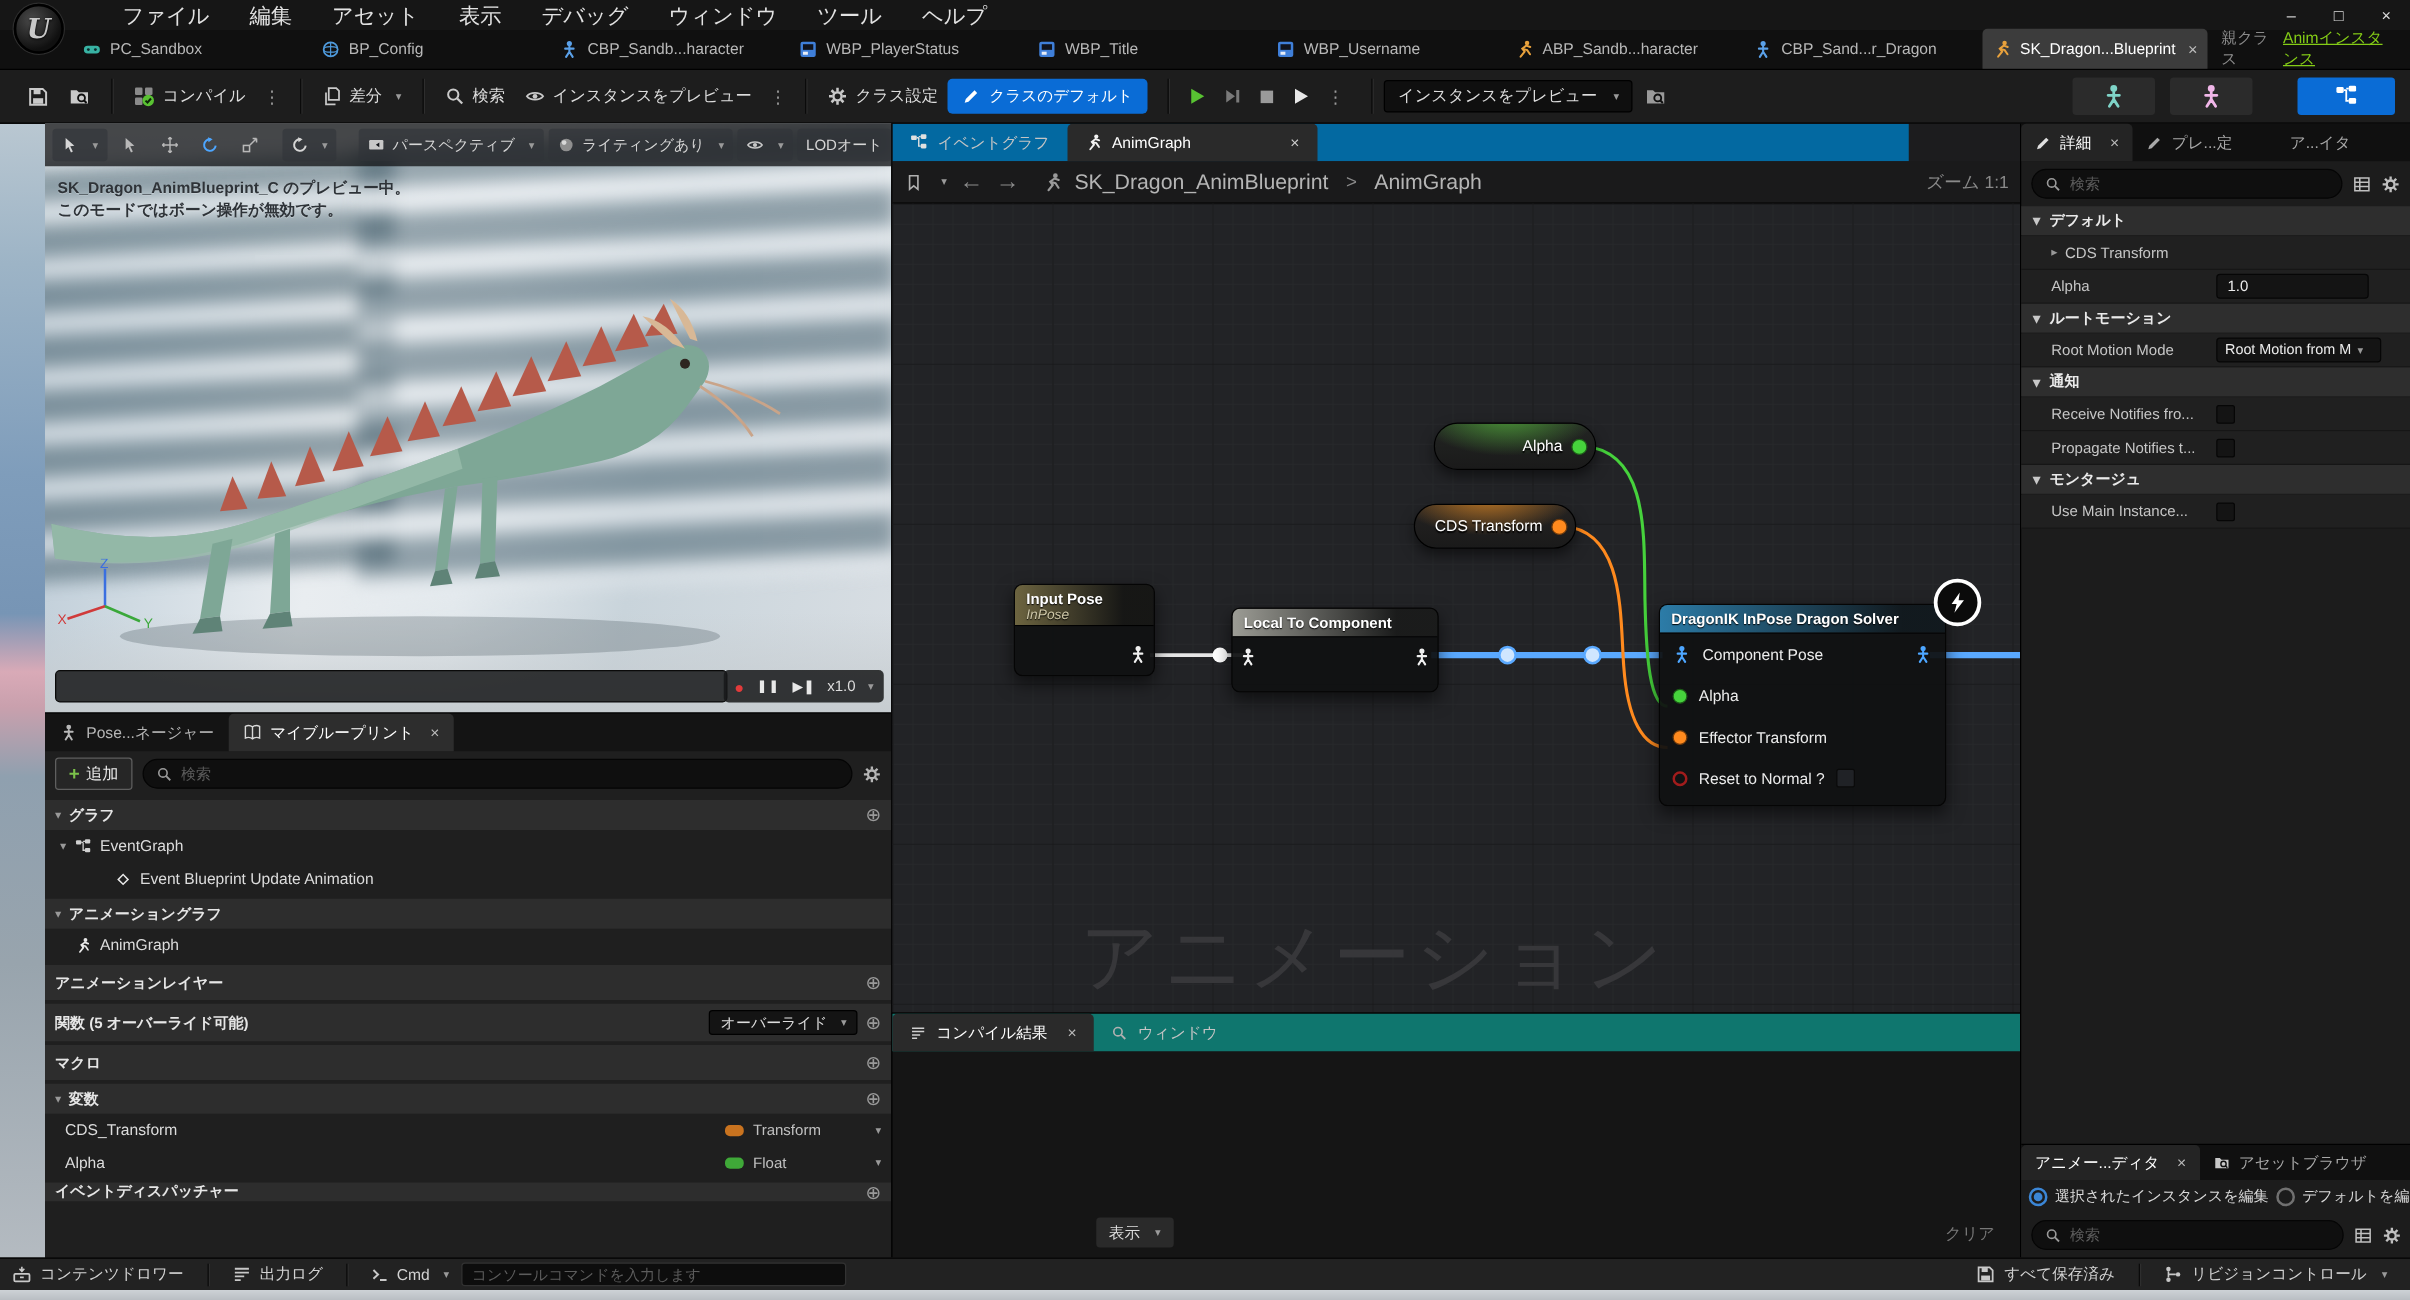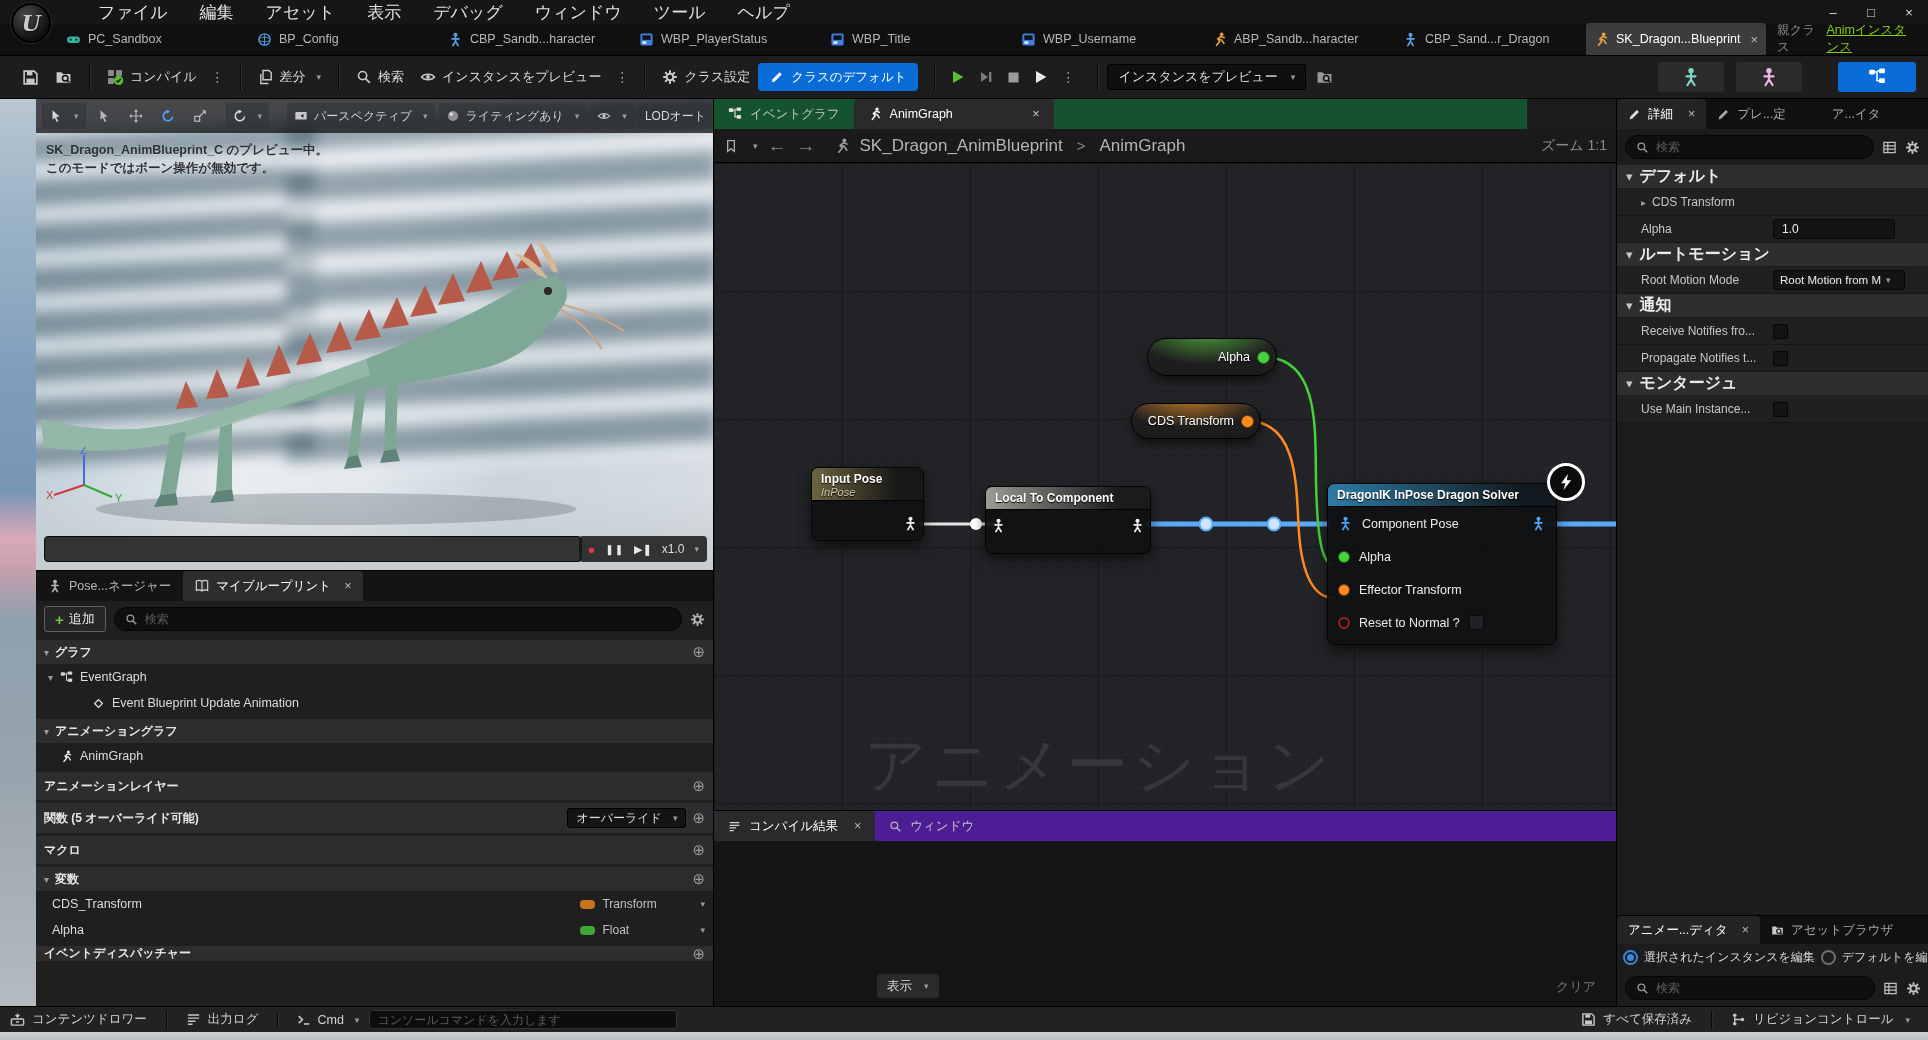--- a/index.html
+++ b/index.html
@@ -69,21 +69,21 @@
 .sechead{height:24px;background:#2d2d2d;display:flex;align-items:center;padding:0 8px;margin-top:3px;flex:none;gap:6px}
 .sechead .t{color:#e6e6e6;font-size:12px;font-weight:bold}
 .sechead .exp{color:#999;font-size:10px}
 .sechead .sp{flex:1}
 .itemrow{height:26px;display:flex;align-items:center;gap:7px;padding:0 8px;color:#dcdcdc;font-size:12.5px;flex:none}
 .ovrbtn{height:20px;background:#141414;border:1px solid #000;border-radius:3px;display:flex;align-items:center;gap:6px;padding:0 8px;color:#ddd;font-size:12px}
 .varpill{width:15px;height:9px;border-radius:4px;flex:none}
 .vtype{color:#c0c0c0;font-size:12px;width:86px}
 
 .graphpanel{left:713px;top:99px;width:903px;height:711px;background:#1c1c1e;border-left:1px solid #000;overflow:hidden}
-.doc-tabs{left:0;top:0;width:813px;height:30px;background:#14532d;display:flex;align-items:center;position:absolute}
+.doc-tabs{left:0;top:0;width:813px;height:30px;background:#0369a1;display:flex;align-items:center;position:absolute}
 .dtab{height:30px;display:flex;align-items:center;gap:8px;padding:0 14px;color:#c4c4c4;font-size:12.5px}
 .dtab.active{background:#2a2a2a;color:#fff;border-radius:4px 4px 0 0}
 .crumbbar{left:0;top:30px;width:903px;height:34px;background:#1a1a1b;border-bottom:1px solid #000;display:flex;align-items:center;padding:0 10px;position:absolute;gap:10px}
 .navarrow{color:#8a8a8a;font-size:19px}
 .crumb{color:#b5b5b5;font-size:17px;white-space:nowrap}
 .crumbsep{color:#8a8a8a;font-size:15px;margin:0 4px}
 .zoomlabel{margin-left:auto;color:#8a8a8a;font-size:14px}
 .canvas{left:0;top:64px;width:903px;height:647px;position:absolute;background-color:#222326;background-image:linear-gradient(#19191b 1px,transparent 1px),linear-gradient(90deg,#19191b 1px,transparent 1px),linear-gradient(#27282b 1px,transparent 1px),linear-gradient(90deg,#27282b 1px,transparent 1px);background-size:128px 128px,128px 128px,16px 16px,16px 16px}
 .watermark{position:absolute;left:150px;top:560px;font-size:62px;color:#37373a;letter-spacing:4px;font-weight:500;white-space:nowrap}
 .wires{position:absolute;left:0;top:0;width:903px;height:647px}
@@ -91,32 +91,32 @@
 .ghead{border-radius:6px 6px 0 0;border-bottom:1px solid #000;padding:4px 9px;color:#fff;font-weight:bold;font-size:12px;text-shadow:0 1px 1px #000}
 .pill{position:absolute;border-radius:19px;border:1px solid #000;box-shadow:0 5px 10px rgba(0,0,0,.5);display:flex;align-items:center;justify-content:flex-end;color:#fff;font-size:12.5px;text-shadow:0 1px 1px #000}
 .pill .pin{position:absolute;right:6px;width:13px;height:13px;border-radius:50%}
 .pill-green{background:radial-gradient(95% 160% at 45% -25%,#4c9c38 0%,rgba(20,24,18,0) 60%),linear-gradient(#232523,#1a1a1a)}
 .pill-orange{background:radial-gradient(95% 160% at 45% -25%,#c47a24 0%,rgba(26,22,16,0) 60%),linear-gradient(#252322,#1a1a1a)}
 .ikrow{height:33px;display:flex;align-items:center;gap:9px;padding:0 10px;color:#ececec;font-size:12.5px}
 .cpin{width:12px;height:12px;border-radius:50%;flex:none}
 .badge{position:absolute;width:38px;height:38px;border-radius:50%;background:#0b0b0b;border:3px solid #fff;display:flex;align-items:center;justify-content:center}
 
 .compilepanel{left:713px;top:810px;width:903px;height:196px;background:#151515;border-left:1px solid #000;border-top:1px solid #000;position:absolute}
-.cr-tabs{height:30px;background:#4c1d95;display:flex;}
+.cr-tabs{height:30px;background:#0f766e;display:flex;}
 .cr-bottomshow{position:absolute;left:163px;bottom:8px}
 .showchip{height:24px;background:#2a2a2a;border-radius:3px;display:flex;align-items:center;gap:7px;padding:0 10px;color:#ddd;font-size:12.5px}
 .clearbtn{position:absolute;right:20px;bottom:10px;color:#787878;font-size:13px}
 
 .rightpanel{left:1616px;top:99px;width:312px;height:907px;background:#1c1c1c;border-left:1px solid #000;position:absolute}
 .rp-tabs{height:30px;background:#101010;display:flex;align-items:flex-end}
 .rtab{height:30px;display:flex;align-items:center;gap:7px;padding:0 11px;color:#a8a8a8;font-size:12.5px;white-space:nowrap}
 .rtab.active{background:#242424;color:#fff;border-radius:4px 4px 0 0}
 .rp-search{height:36px;display:flex;align-items:center;gap:8px;padding:0 8px}
 .dsec{height:23px;background:#2e2e2e;display:flex;align-items:center;gap:7px;padding:0 9px;margin-bottom:1px}
-.dsec .t{color:#eaeaea;font-weight:bold;font-size:16px}
+.dsec .t{color:#eaeaea;font-weight:bold;font-size:12px}
 .drow{height:27px;background:#202020;border-bottom:1px solid #161616;display:flex;align-items:center}
 .dlabel{width:150px;padding-left:24px;color:#c6c6c6;font-size:12px;display:flex;align-items:center;gap:6px;white-space:nowrap;overflow:hidden}
 .dval{flex:1;display:flex;align-items:center;padding-left:6px}
 .valbox{width:122px;height:20px;background:#141414;border:1px solid #060606;border-radius:3px;color:#ededed;font-size:12px;display:flex;align-items:center;padding:0 8px}
 .ddbox{width:132px;height:20px;background:#141414;border:1px solid #060606;border-radius:3px;color:#ededed;font-size:11.5px;display:flex;align-items:center;padding:0 6px;white-space:nowrap;overflow:hidden}
 .cbox{width:15px;height:15px;background:#141414;border:1px solid #060606;border-radius:2px}
 .rp-anim{position:absolute;left:0;bottom:0;width:312px;border-top:1px solid #000;background:#1c1c1c}
 .radiorow{height:26px;display:flex;align-items:center;gap:6px;padding:0 6px;white-space:nowrap;overflow:hidden;font-size:12px;color:#dadada}
 .radio{width:15px;height:15px;border-radius:50%;border:2px solid #707070;flex:none;display:flex;align-items:center;justify-content:center}
 .radio.sel{border-color:#3b86d6}

